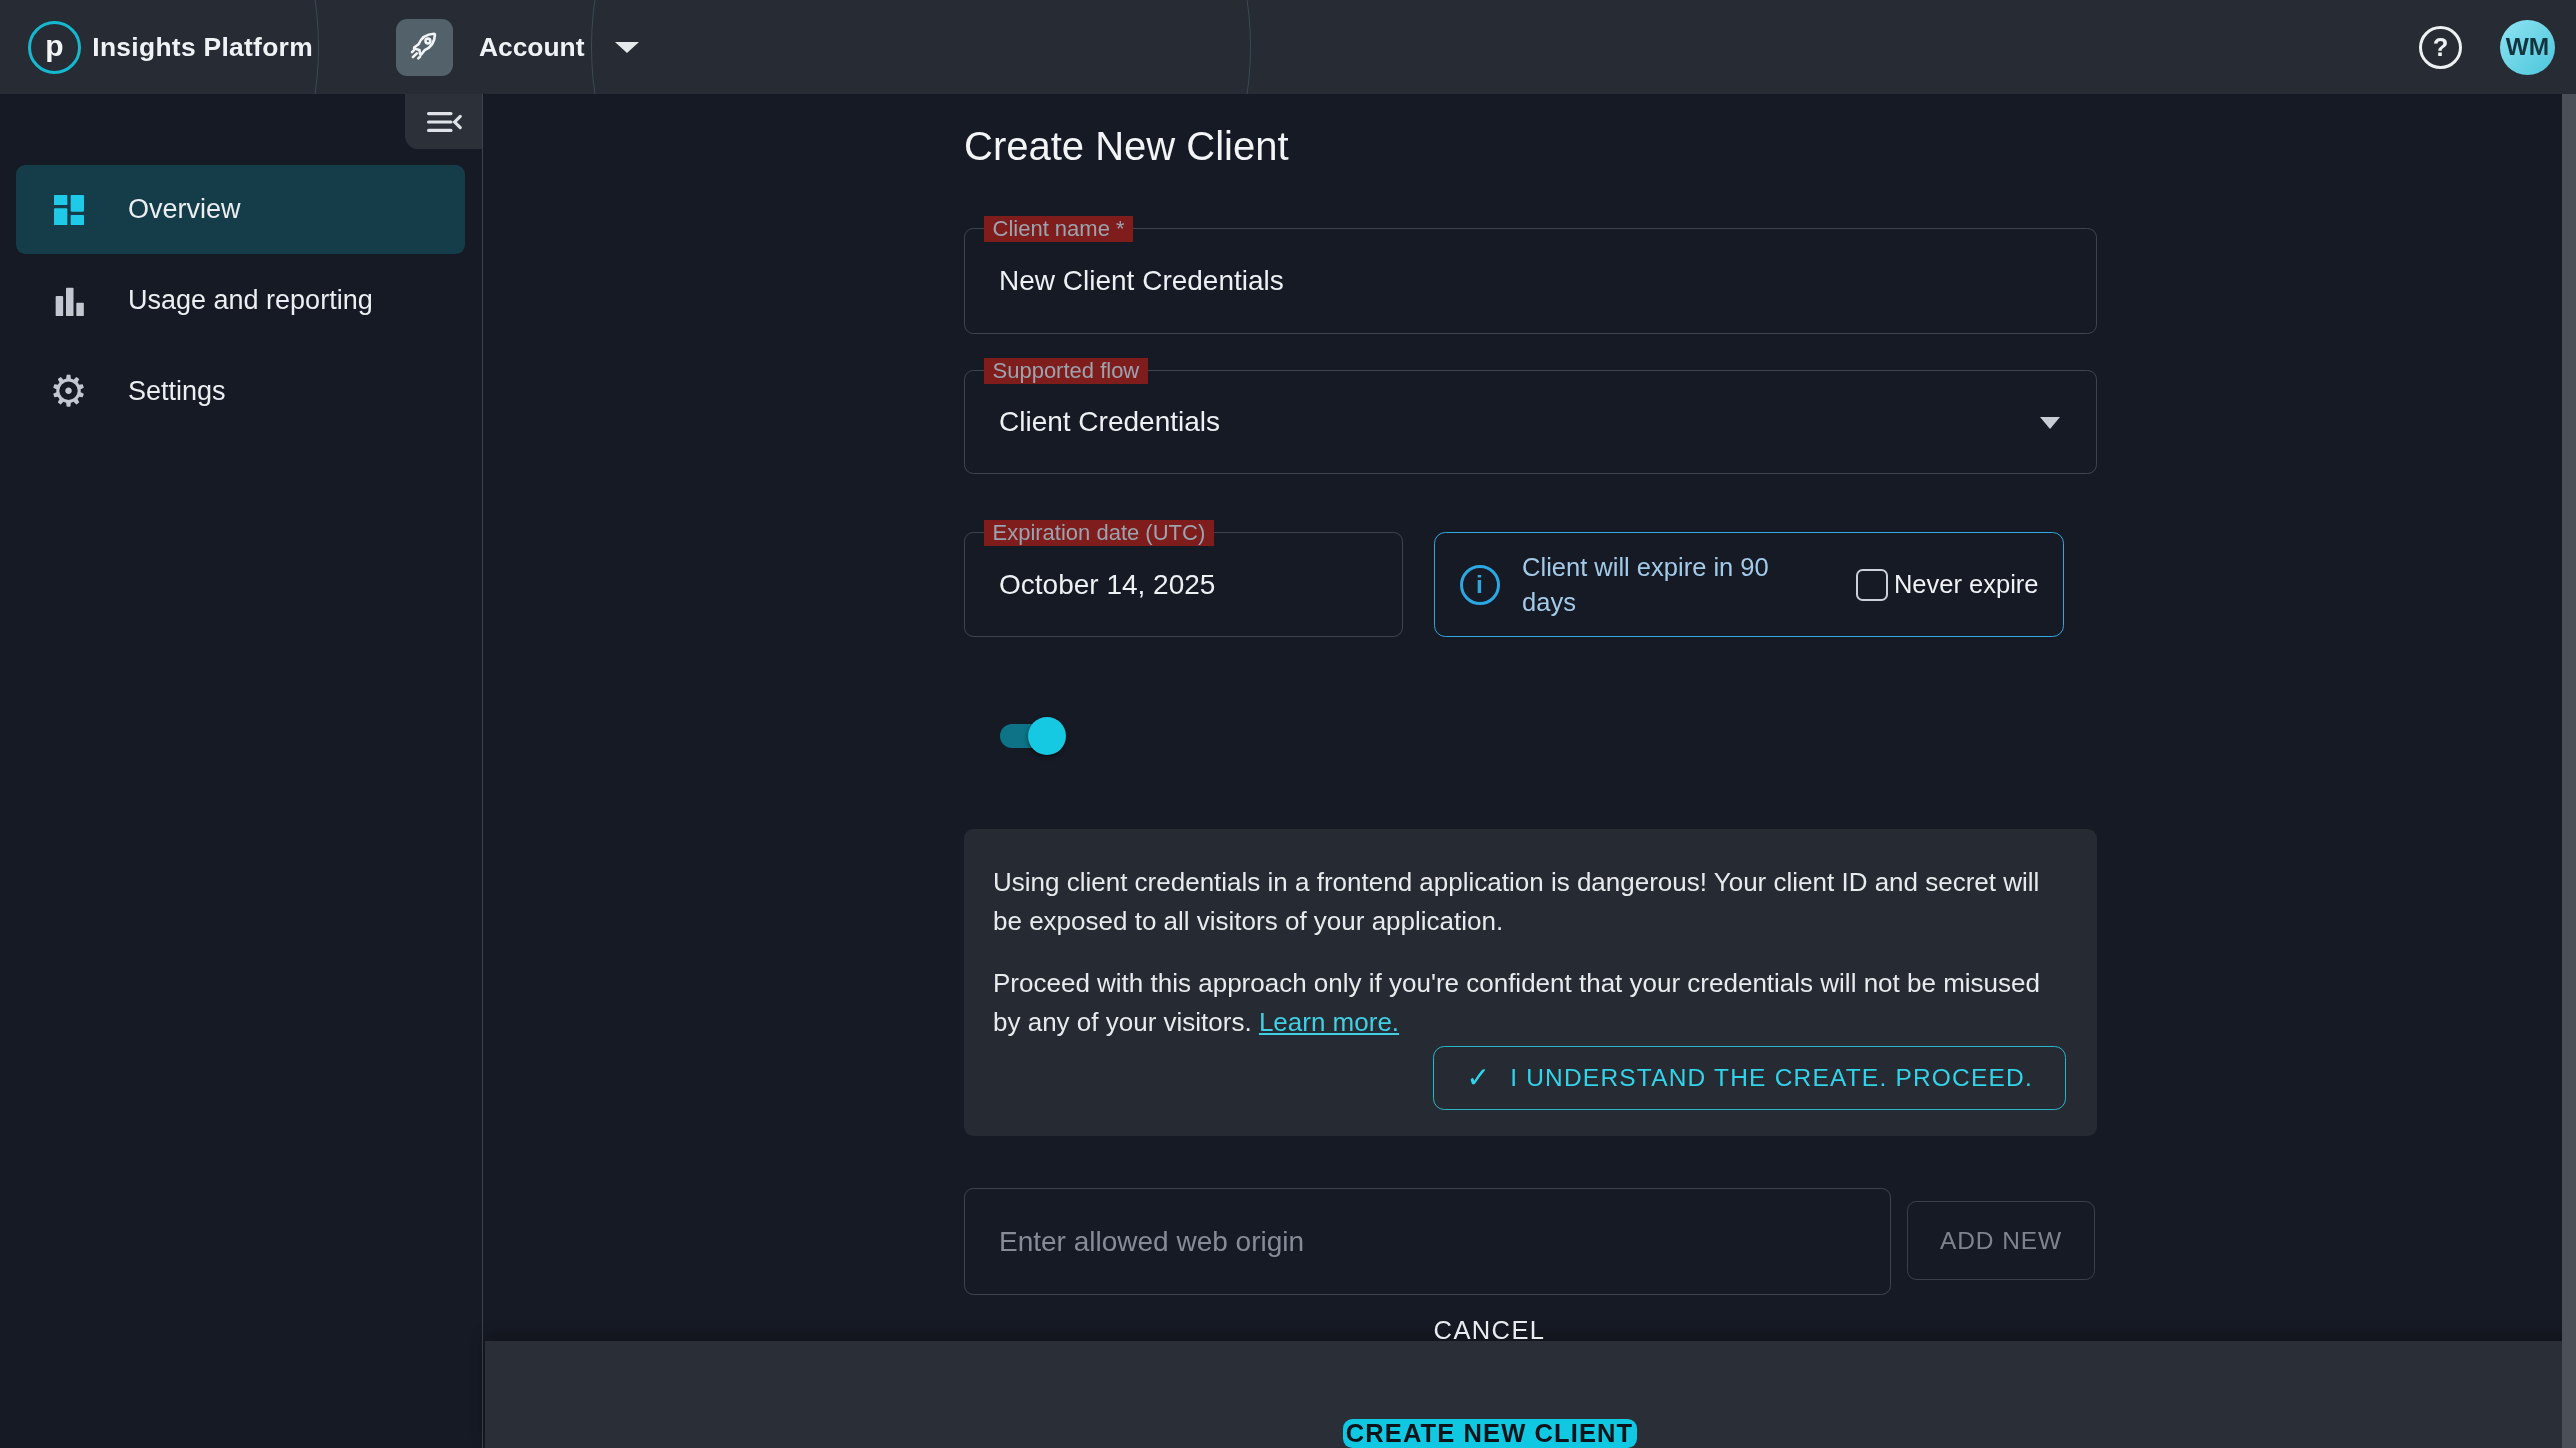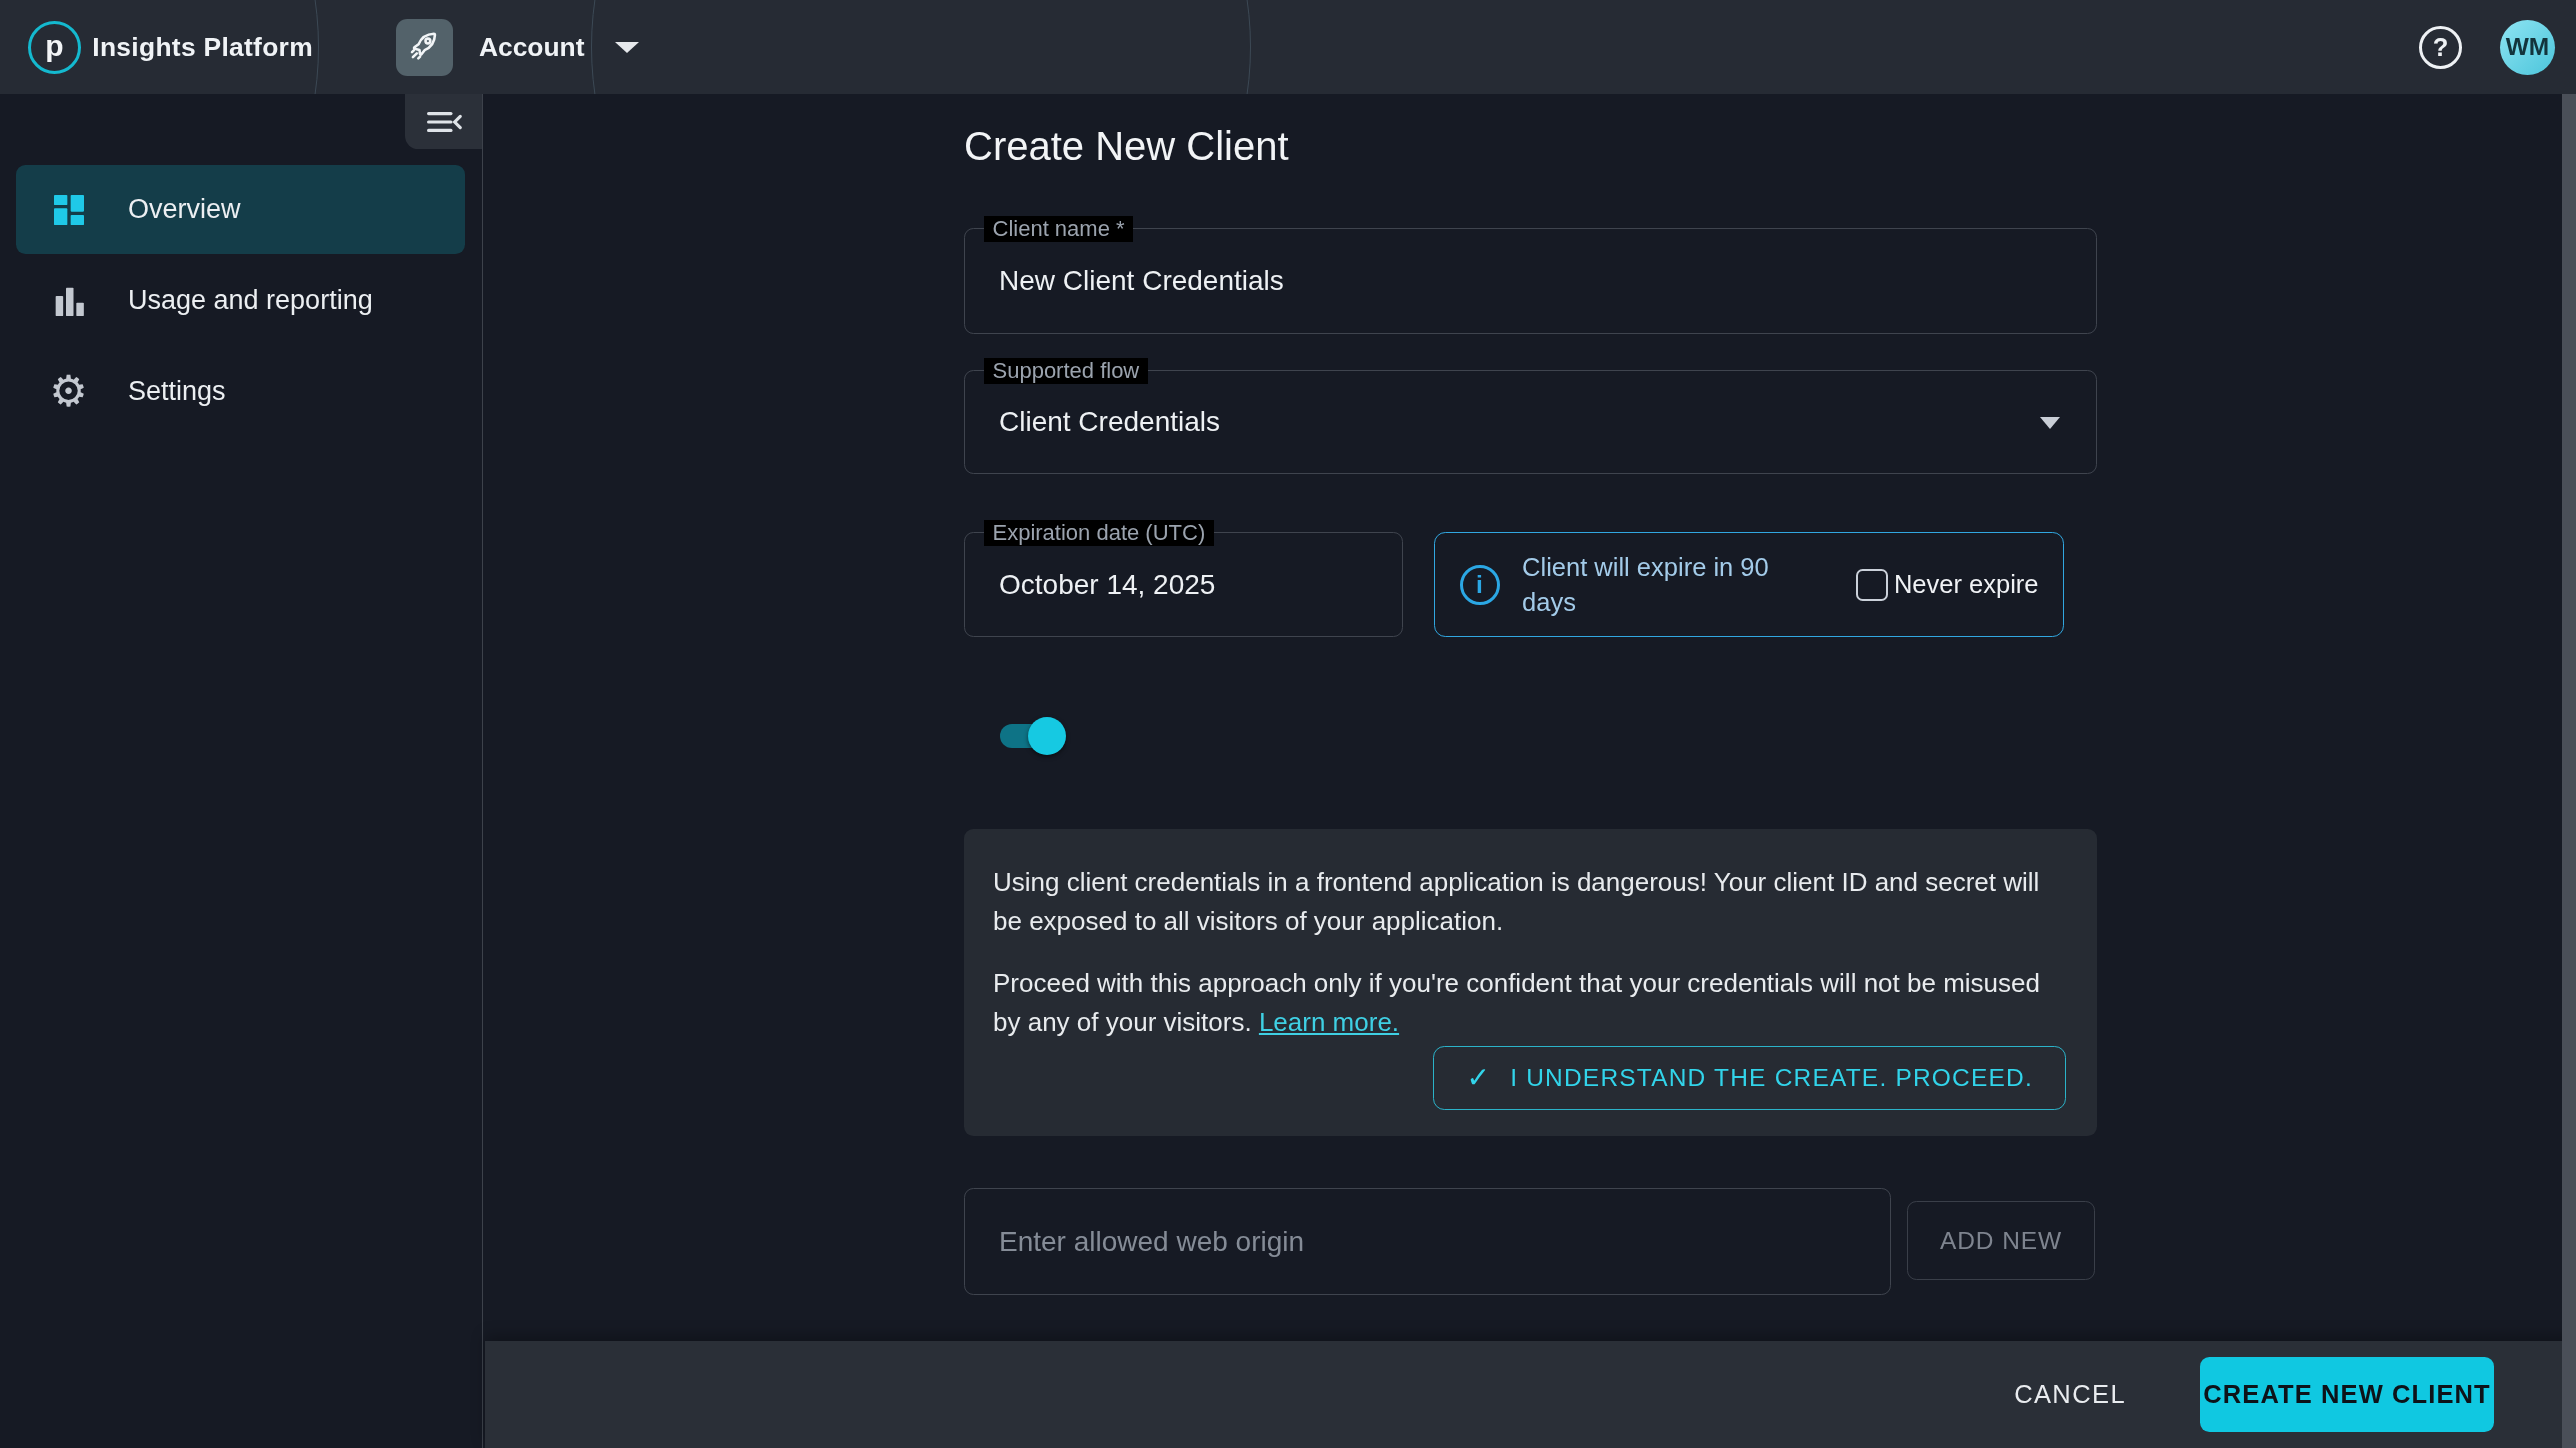--- a/index.html
+++ b/index.html
@@ -67,21 +67,21 @@
   .nav-item .nav-icon { width:43px; display:flex; justify-content:center; flex:0 0 auto; }
   .nav-item .nav-label { margin-left:38px; font-size:27px; color:#eceff2; }
   .gear-glyph { font-size:43px; color:#c3c8d0; line-height:1; }
   
   .content { position:absolute; left:485px; top:94px; width:2077px; height:1247px; }
   .page-title { position:absolute; left:479px; top:30px; font-size:40px; font-weight:500; color:#f2f4f6; }
   .field {
     position:absolute; border:1.9px solid #3f444e; border-radius:9.4px; background:transparent;
   }
   .field-label {
-    position:absolute; top:-13.2px; left:19px; background:#000000; padding:0 8.5px;
+    position:absolute; top:-13.2px; left:19px; background:#7f1d1d; padding:0 8.5px;
     font-size:22px; color:#9ba3ae; white-space:nowrap;
   }
   .field input {
     width:100%; height:100%; background:transparent; border:none; outline:none;
     color:#eef1f4; font-size:28px; padding:0 34px;
     font-family:"Liberation Sans", sans-serif;
   }
   .field input::placeholder { color:#858c97; opacity:1; }
   .select-value { position:absolute; left:34px; top:50%; transform:translateY(-50%); font-size:28px; color:#eef1f4; }
   .select-caret {
@@ -138,20 +138,21 @@
     border:1.9px solid #3a3f49; border-radius:9.4px; background:transparent;
     color:#7e848f; font-size:24.5px; letter-spacing:0.9px; cursor:default;
     font-family:"Liberation Sans", sans-serif;
   }
   
   .footer {
     position:absolute; left:485px; right:0; bottom:0; height:107px;
     background:#2a2f37; box-shadow:0 -5.7px 13.2px rgba(0,0,0,.25);
     display:flex; align-items:center; justify-content:flex-end; gap:74px; padding-right:82px;
     z-index:20;
+    flex-direction:column;
   }
   .cancel-btn {
     background:none; border:none; color:#e9ecef; font-size:25.5px; letter-spacing:1.4px;
     cursor:pointer; font-family:"Liberation Sans", sans-serif;
   }
   .create-btn {
     width:294px; height:75px; border:none; border-radius:9.4px; background:#10c8e1;
     color:#0d1319; font-size:25.5px; font-weight:700; letter-spacing:1.1px; cursor:pointer;
     font-family:"Liberation Sans", sans-serif;
   }

